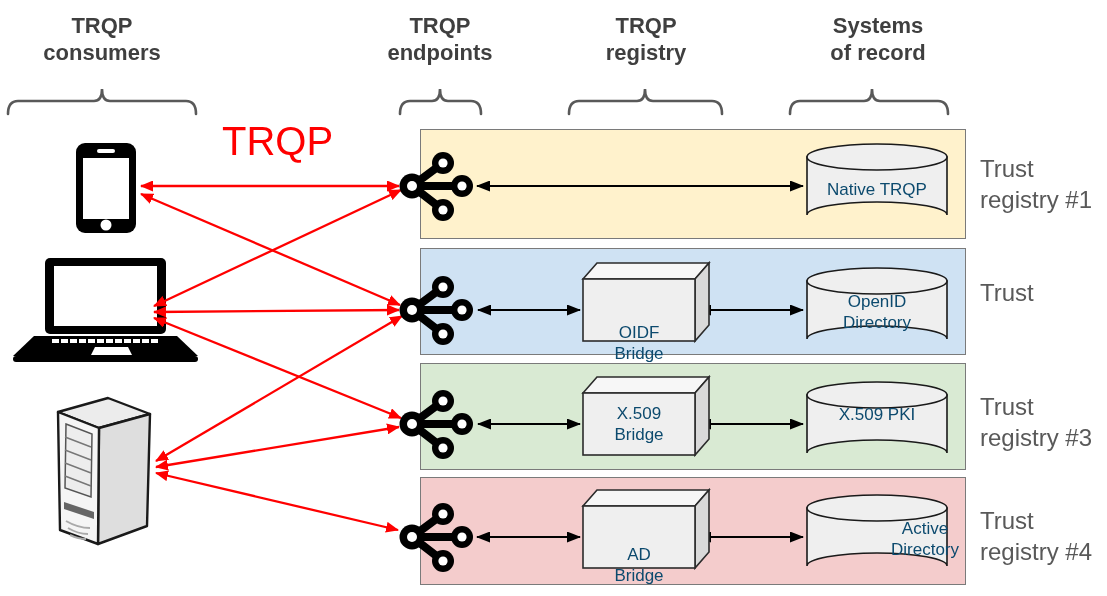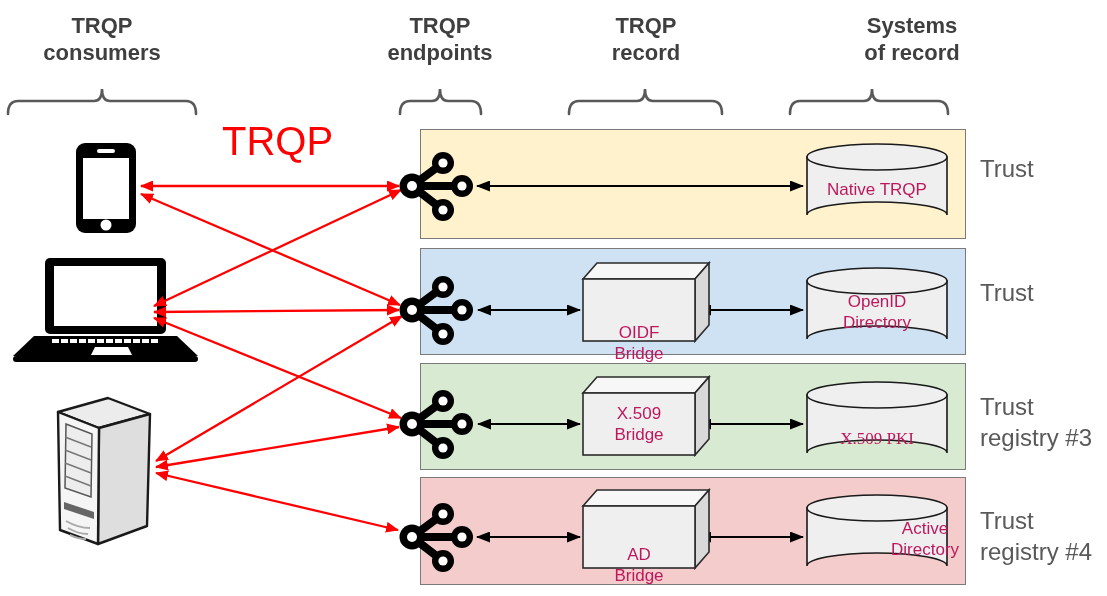--- a/index.html
+++ b/index.html
@@ -10,21 +10,21 @@
   #band2{top:248px;height:107px;}
   #band3{top:363px;height:107px;}
   #band4{top:477px;height:108px;}
   svg#art{position:absolute;left:0;top:0;z-index:2;}
   .txt{position:absolute;z-index:3;}
   .hdr{font-weight:bold;font-size:22px;line-height:27px;color:#3f3f3f;text-align:center;
        transform:translateX(-50%);white-space:nowrap;}
   .proto{font-size:40px;line-height:40px;color:#ff0000;white-space:nowrap;}
   .reg{font-size:24px;line-height:31px;color:#595959;white-space:nowrap;}
   .shape-label{display:flex;flex-direction:column;align-items:center;justify-content:center;
-       font-size:17px;line-height:21px;color:#be185d;}
+       font-size:17px;line-height:21px;color:#0c4a6e;}
   .bridge-label{left:583px;width:112px;height:50px;}
   .cyl-label{left:807px;width:140px;height:52px;}
 </style>
 </head>
 <body>
 
 <div id="canvas">
 
   <div class="band" id="band1" style="background-color: rgb(255, 242, 204);"></div>
   <div class="band" id="band2" style="background-color: rgb(207, 226, 243);"></div>
@@ -153,23 +153,23 @@
   <div class="txt hdr" style="left:102px;top:12px;">
     <div>TRQP</div>
     <div>consumers</div>
   </div>
   <div class="txt hdr" style="left:440px;top:12px;">
     <div>TRQP</div>
     <div>endpoints</div>
   </div>
   <div class="txt hdr" style="left:646px;top:12px;">
     <div>TRQP</div>
-    <div>record</div>
-  </div>
-  <div class="txt hdr" style="left:912px;top:12px;">
+    <div>registry</div>
+  </div>
+  <div class="txt hdr" style="left:878px;top:12px;">
     <div>Systems</div>
     <div>of record</div>
   </div>
 
   <div class="txt proto" style="left: 222px; top: 121px; color: rgb(255, 0, 0);">TRQP</div>
 
   <div class="txt shape-label bridge-label" style="top:285px;margin-top:33px;">
     <div>OIDF</div>
     <div>Bridge</div>
   </div>
@@ -183,31 +183,32 @@
   </div>
 
   <div class="txt shape-label cyl-label" style="top:163px;">
     <div>Native TRQP</div>
     <div></div>
   </div>
   <div class="txt shape-label cyl-label" style="top:286px;">
     <div>OpenID</div>
     <div>Directory</div>
   </div>
-  <div class="txt shape-label cyl-label" style="top:412px;font-family:Liberation Serif, serif;">
+  <div class="txt shape-label cyl-label" style="top:388px;">
     <div>X.509 PKI</div>
     <div></div>
   </div>
   <div class="txt shape-label cyl-label" style="top:513px;margin-left:48px;">
     <div>Active</div>
     <div>Directory</div>
   </div>
 
   <div class="txt reg" style="left:980px;top:153px;">
     <div>Trust</div>
+    <div>registry #1</div>
   </div>
   <div class="txt reg" style="left:980px;top:277px;">
     <div>Trust</div>
   </div>
   <div class="txt reg" style="left:980px;top:391px;">
     <div>Trust</div>
     <div>registry #3</div>
   </div>
   <div class="txt reg" style="left:980px;top:505px;">
     <div>Trust</div>

